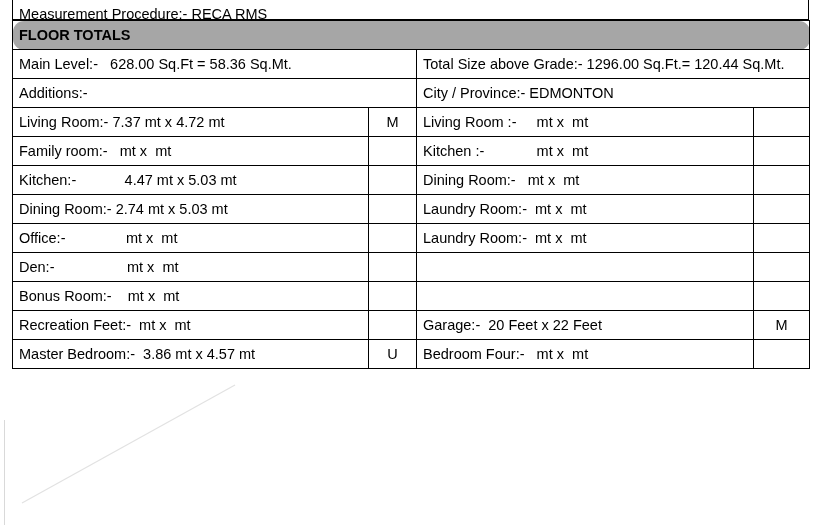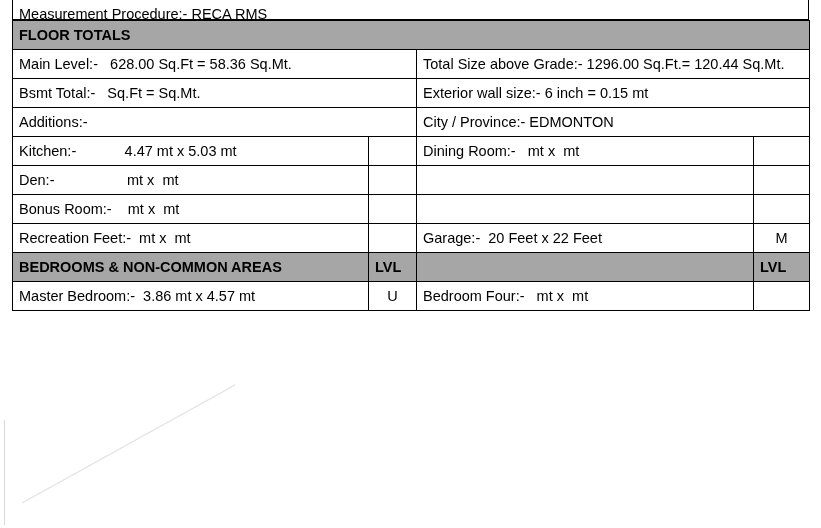--- a/index.html
+++ b/index.html
@@ -40,20 +40,21 @@
   col.c1 { width: 356px; }
   col.c2 { width: 48px; }
   col.c3 { width: 337px; }
   col.c4 { width: 56px; }
 
   .hdr {
     background: #a6a6a6;
     color: #1a1aa8;
     font-weight: bold;
     font-size: 14.5px;
+    border-radius: 11px;
   }
   .center { text-align: center; }
   
   .firstrow {
     width: 797px;
     margin-left: 12px;
     box-sizing: border-box;
     border-left: 1px solid #000;
     border-right: 1px solid #000;
     border-bottom: 1px solid #000;
@@ -100,33 +101,53 @@
 
       <tr>
         <td class="hdr" colspan="4">FLOOR TOTALS</td>
       </tr>
 
       <tr>
         <td colspan="2">Main Level:-   628.00 Sq.Ft = 58.36 Sq.Mt.</td>
         <td colspan="2">Total Size above Grade:- 1296.00 Sq.Ft.= 120.44 Sq.Mt.</td>
       </tr>
       <tr>
-        <td colspan="2">Bsmt Total:-   Sq.Ft = Sq.Mt.</td>
-        <td colspan="2">Exterior wall size:- 6 inch = 0.15 mt</td>
-      </tr>
-      <tr>
         <td colspan="2">Additions:-</td>
         <td colspan="2">City / Province:- EDMONTON</td>
       </tr>
 
 
       <tr>
+        <td>Living Room:- 7.37 mt x 4.72 mt</td>
+        <td class="center">M</td>
+        <td>Living Room :-     mt x  mt</td>
+        <td class="center"></td>
+      </tr>
+      <tr>
+        <td>Family room:-   mt x  mt</td>
+        <td class="center"></td>
+        <td>Kitchen :-             mt x  mt</td>
+        <td class="center"></td>
+      </tr>
+      <tr>
         <td>Kitchen:-            4.47 mt x 5.03 mt</td>
         <td class="center"></td>
         <td>Dining Room:-   mt x  mt</td>
+        <td class="center"></td>
+      </tr>
+      <tr>
+        <td>Dining Room:- 2.74 mt x 5.03 mt</td>
+        <td class="center"></td>
+        <td>Laundry Room:-  mt x  mt</td>
+        <td class="center"></td>
+      </tr>
+      <tr>
+        <td>Office:-               mt x  mt</td>
+        <td class="center"></td>
+        <td>Laundry Room:-  mt x  mt</td>
         <td class="center"></td>
       </tr>
       <tr>
         <td>Den:-                  mt x  mt</td>
         <td class="center"></td>
         <td></td>
         <td class="center"></td>
       </tr>
       <tr>
         <td>Bonus Room:-    mt x  mt</td>
@@ -134,26 +155,20 @@
         <td></td>
         <td class="center"></td>
       </tr>
       <tr>
         <td>Recreation Feet:-  mt x  mt</td>
         <td class="center"></td>
         <td>Garage:-  20 Feet x 22 Feet</td>
         <td class="center">M</td>
       </tr>
 
-      <tr>
-        <td class="hdr">BEDROOMS &amp; NON-COMMON AREAS</td>
-        <td class="hdr">LVL</td>
-        <td class="hdr"></td>
-        <td class="hdr">LVL</td>
-      </tr>
 
       <tr>
         <td>Master Bedroom:-  3.86 mt x 4.57 mt</td>
         <td class="center">U</td>
         <td>Bedroom Four:-   mt x  mt</td>
         <td class="center"></td>
       </tr>
 
     </tbody>
   </table>

